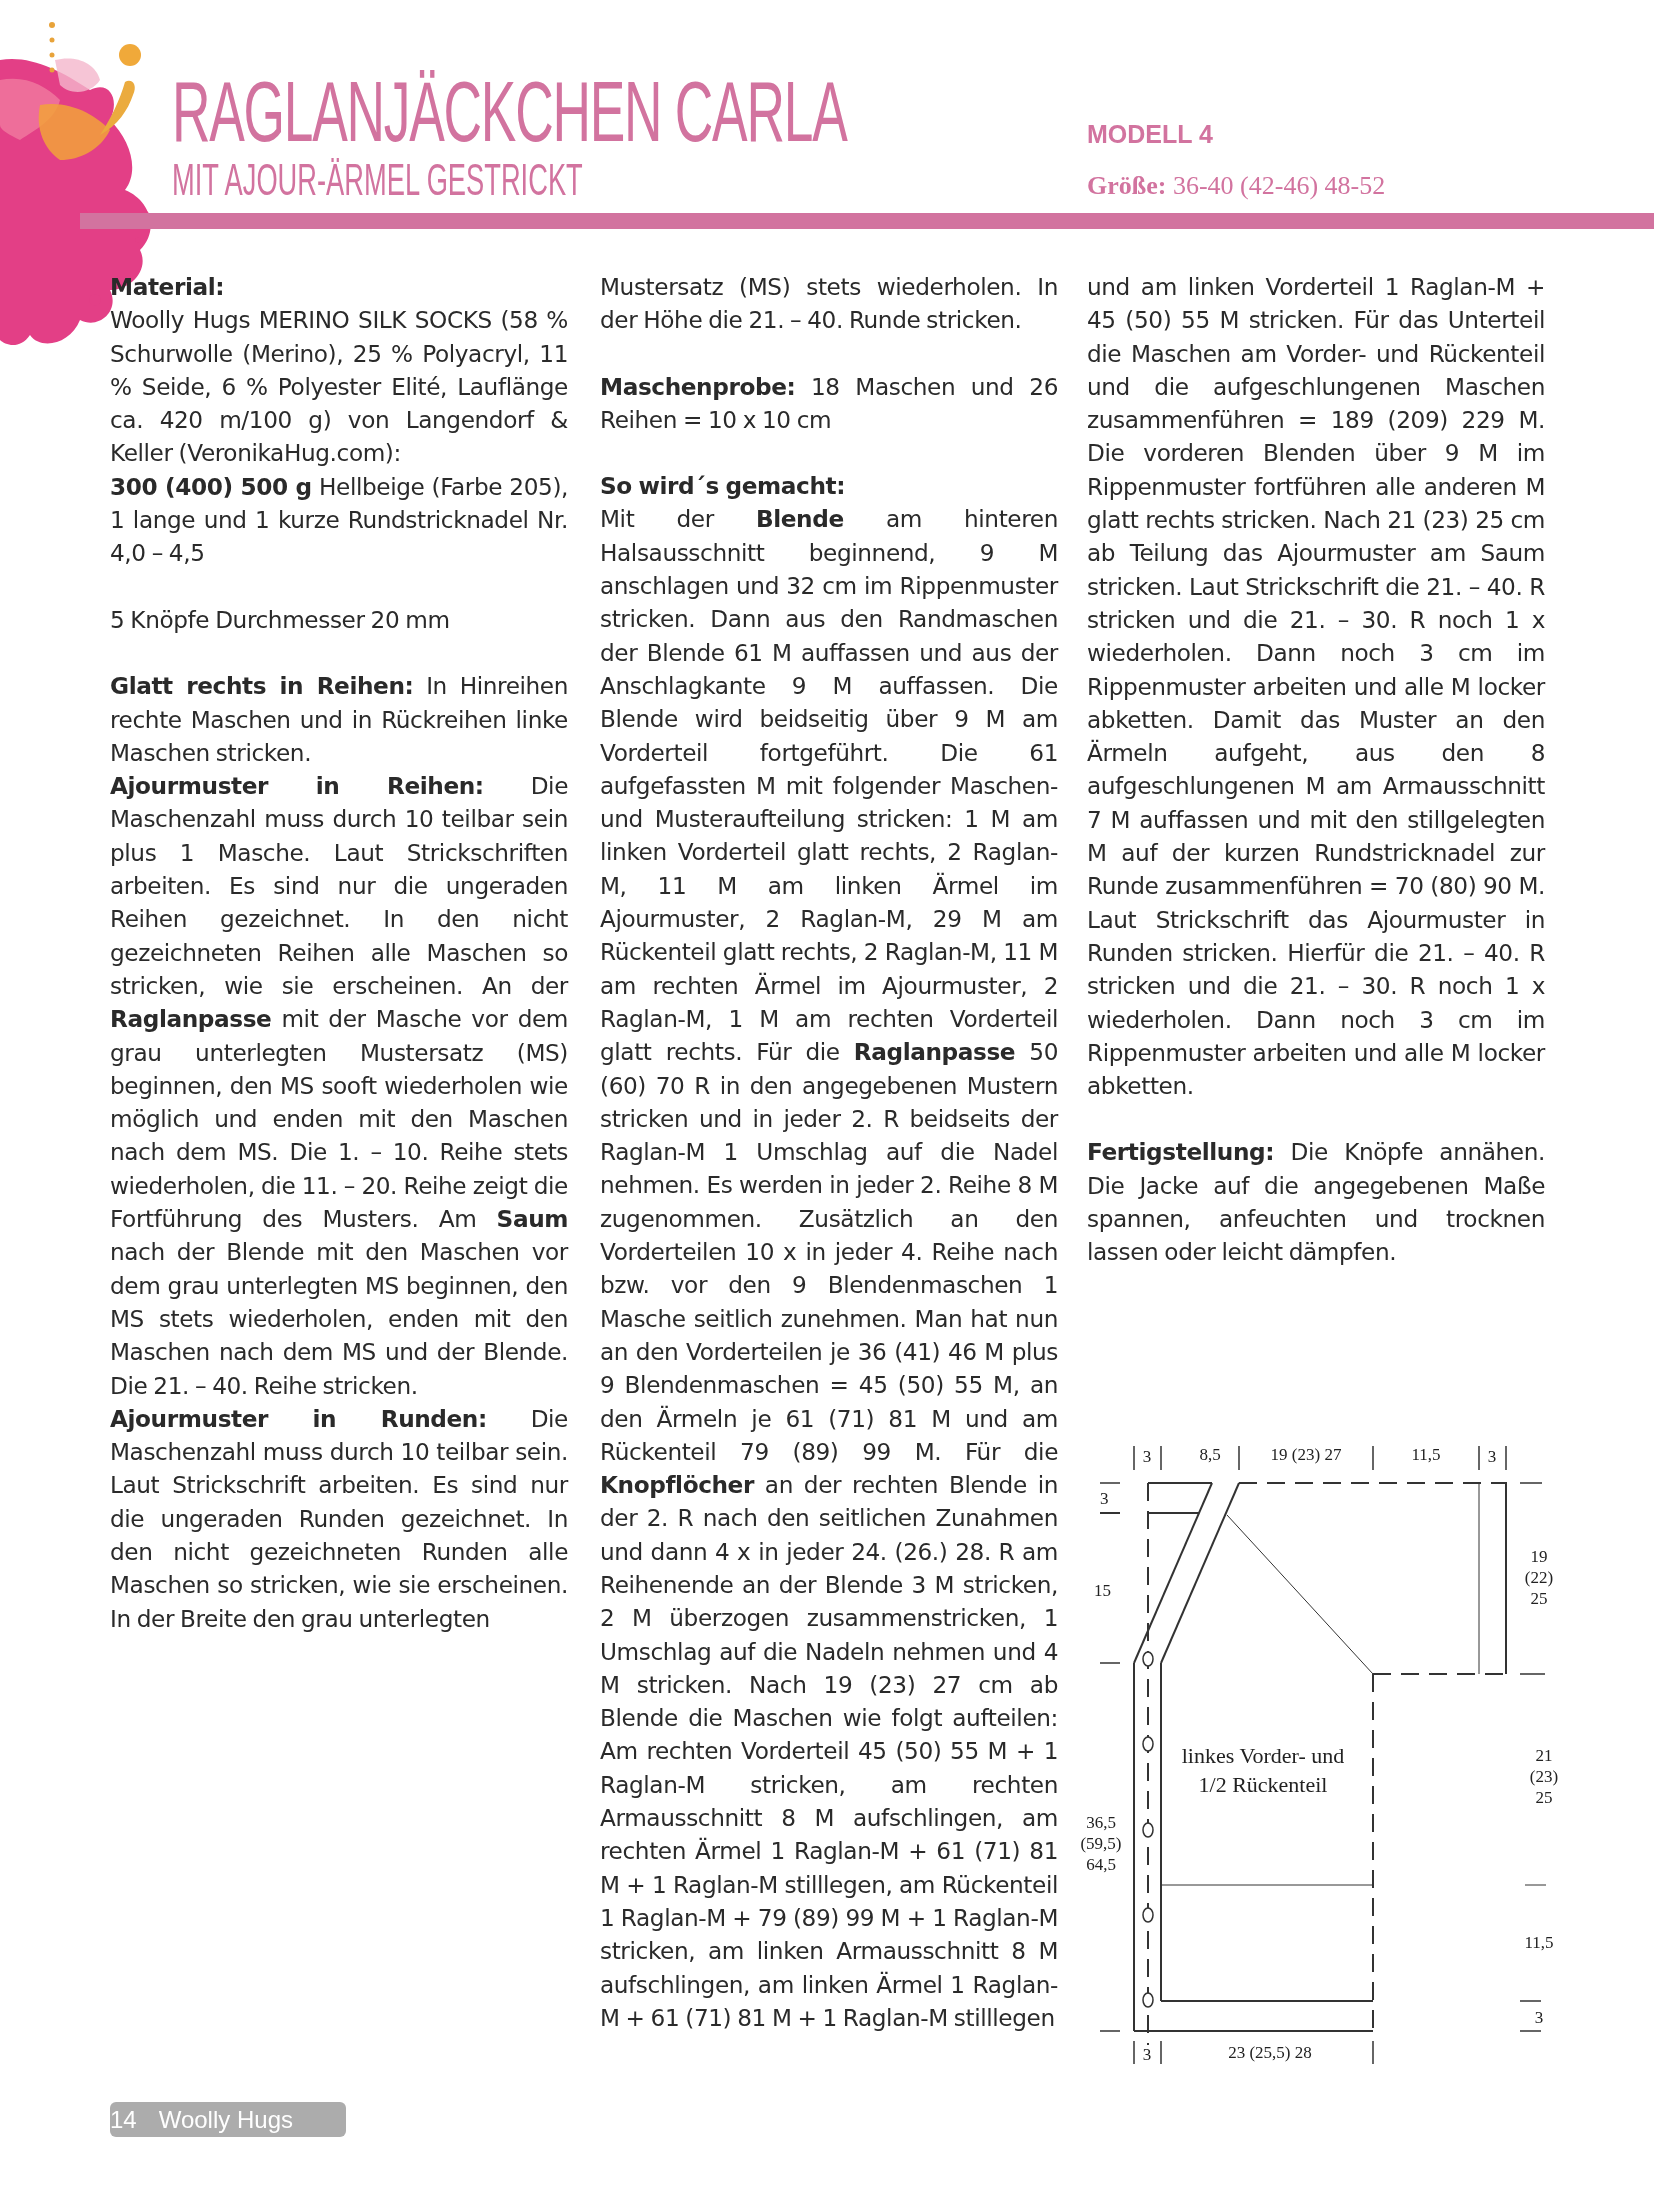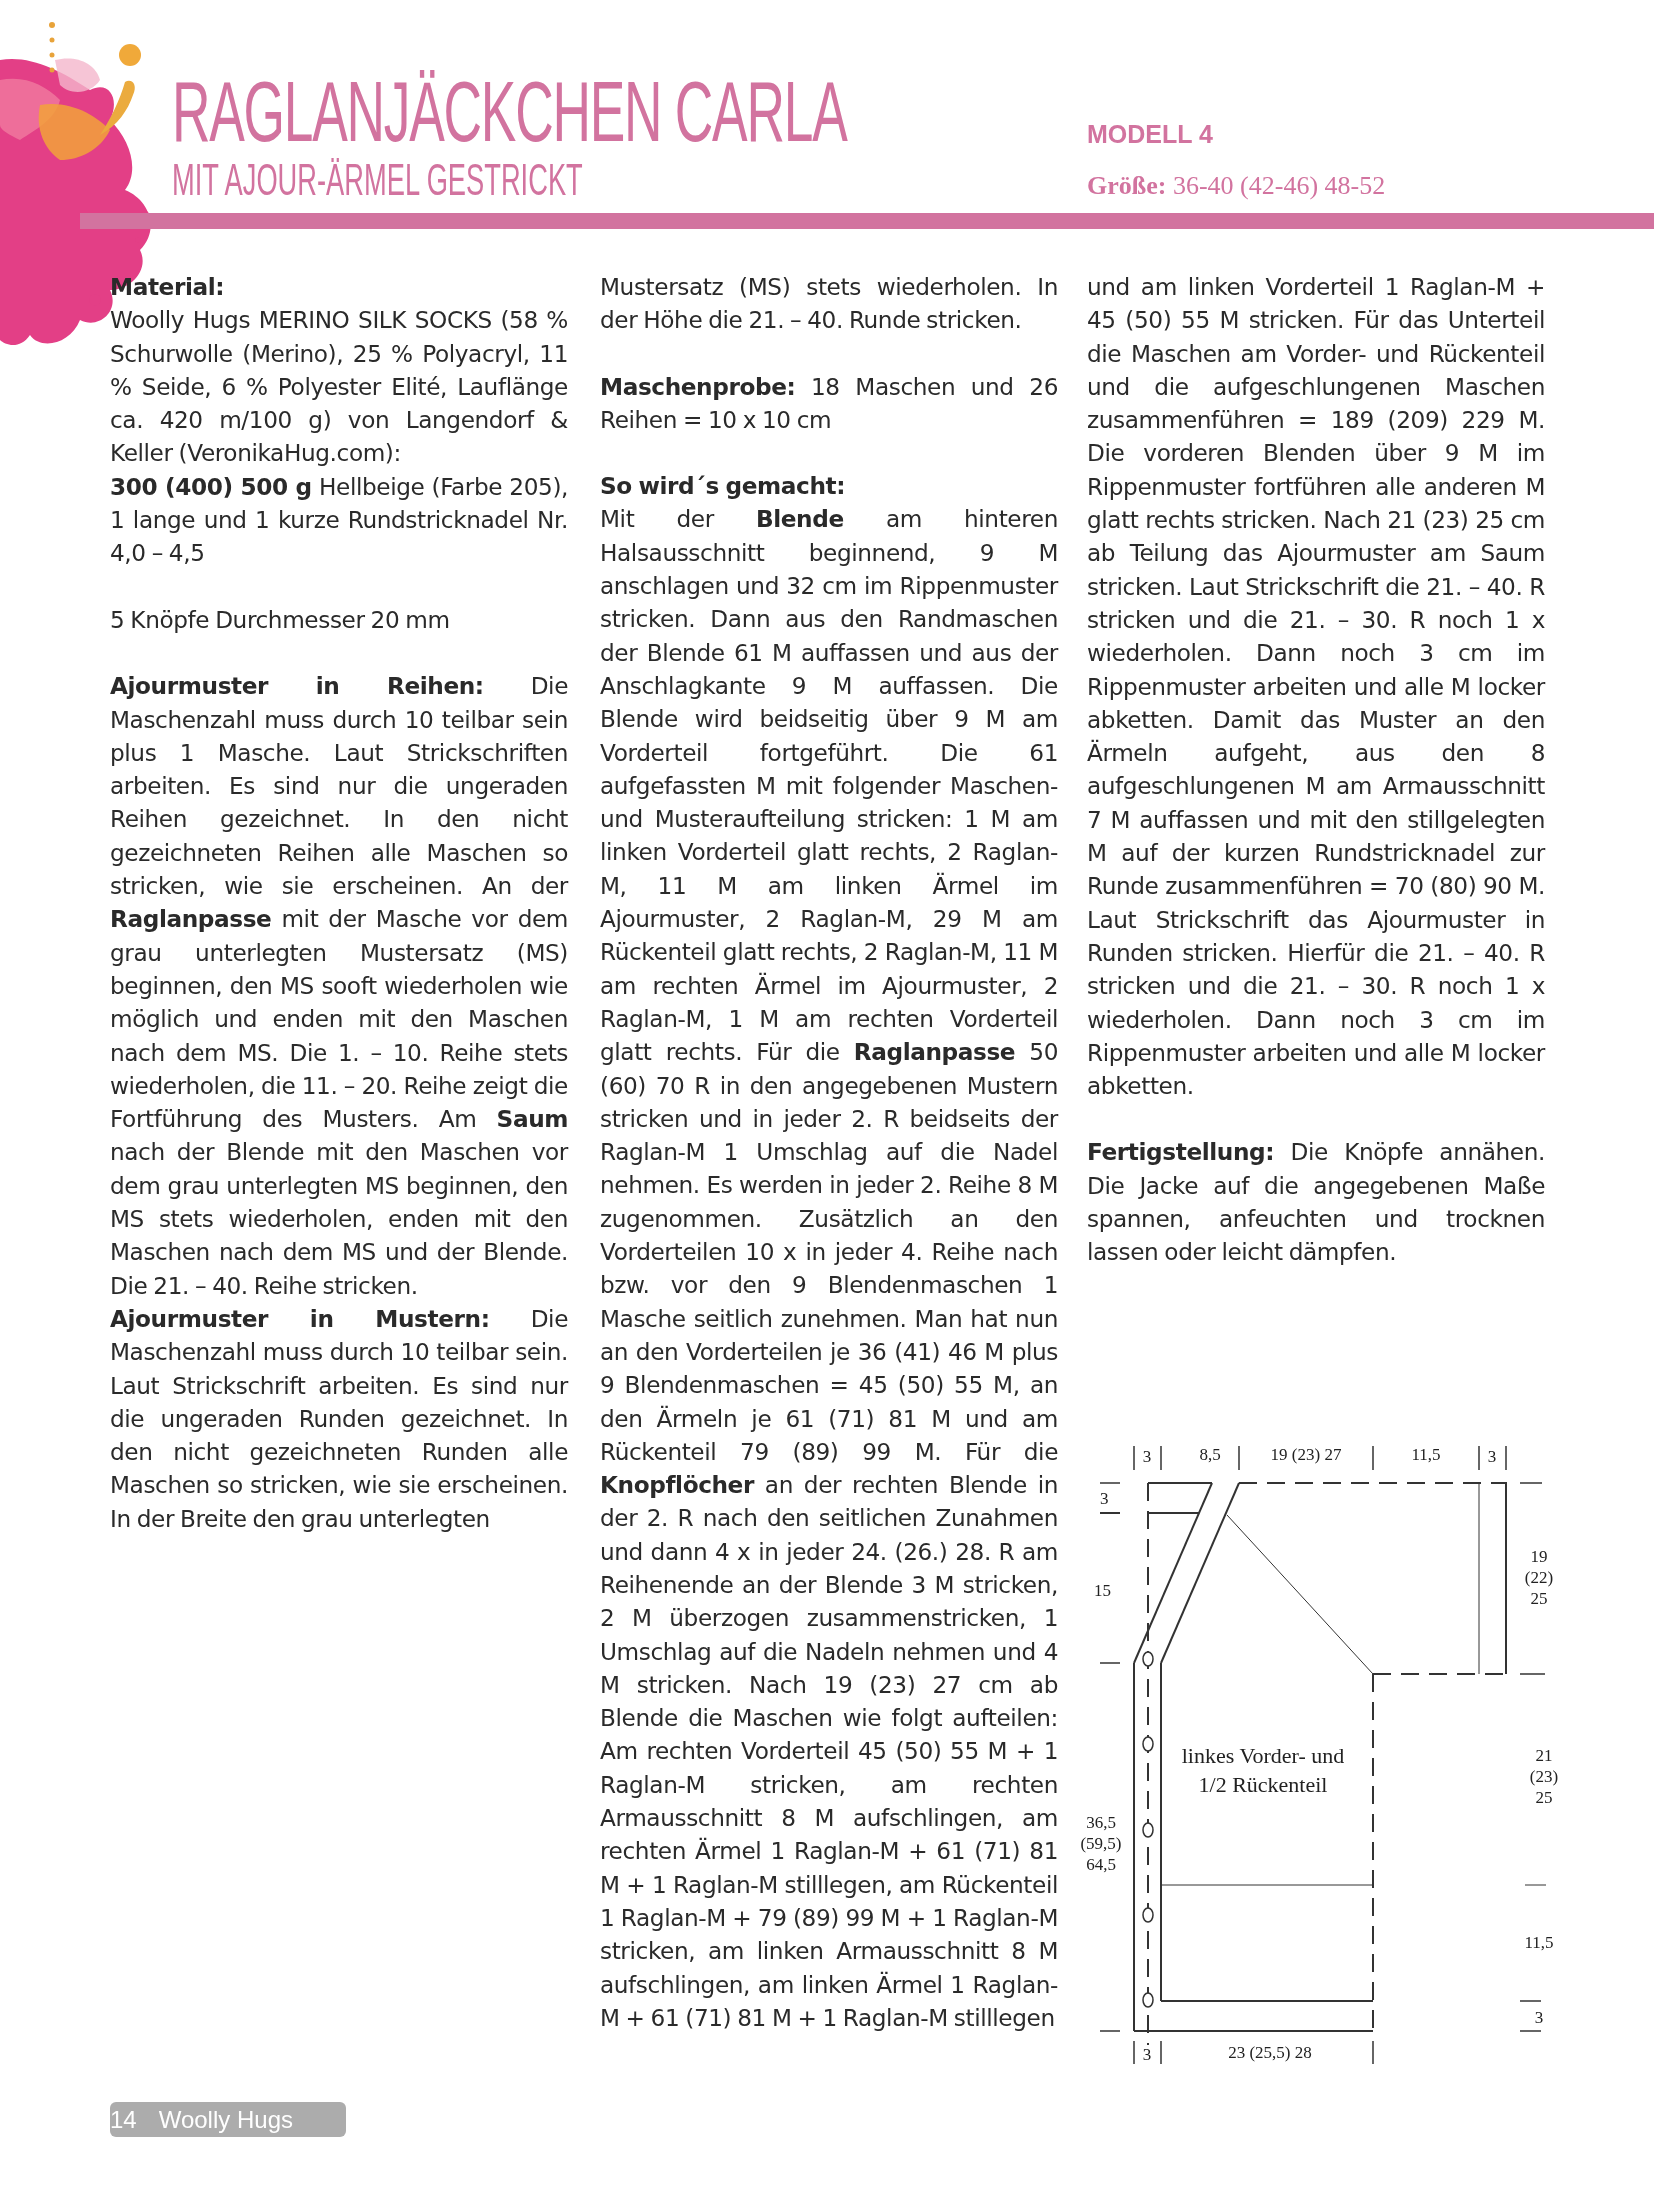--- a/index.html
+++ b/index.html
@@ -52,22 +52,23 @@
 
 <div class="col c1">
   <p>
     <span class="b">Material:</span><br>
     <span>Woolly Hugs MERINO SILK SOCKS (58 % Schurwolle (Merino), 25 % Polyacryl, 11 % Seide, 6 % Polyester Elité, Lauflänge ca. 420 m/100 g) von Langendorf &amp; Keller (VeronikaHug.com):</span><br>
     <span class="b">300 (400) 500 g</span><span> Hellbeige (Farbe 205), 1 lange und 1 kurze Rundstricknadel Nr. 4,0 – 4,5</span><br>
     <br>
     <span>5 Knöpfe Durchmesser 20 mm</span>
   </p>
   <div class="gap"></div>
+  <p><span class="b">Glatt rechts in Reihen:</span><span> In Hinreihen rechte Maschen und in Rückreihen linke Maschen stricken.</span></p>
   <p><span class="b">Ajourmuster in Reihen:</span><span> Die Maschenzahl muss durch 10 teilbar sein plus 1 Masche. Laut Strickschriften arbeiten. Es sind nur die ungeraden Reihen gezeichnet. In den nicht gezeichneten Reihen alle Maschen so stricken, wie sie erscheinen. An der </span><span class="b">Raglanpasse</span><span> mit der Masche vor dem grau unterlegten Mustersatz (MS) beginnen, den MS sooft wiederholen wie möglich und enden mit den Maschen nach dem MS. Die 1. – 10. Reihe stets wiederholen, die 11. – 20. Reihe zeigt die Fortführung des Musters. Am </span><span class="b">Saum</span><span> nach der Blende mit den Maschen vor dem grau unterlegten MS beginnen, den MS stets wiederholen, enden mit den Maschen nach dem MS und der Blende. Die 21. – 40. Reihe stricken.</span></p>
-  <p><span class="b">Ajourmuster in Mustern:</span><span> Die Maschenzahl muss durch 10 teilbar sein. Laut Strickschrift arbeiten. Es sind nur die ungeraden Runden gezeichnet. In den nicht gezeichneten Runden alle Maschen so stricken, wie sie erscheinen. In der Breite den grau unterlegten</span></p>
+  <p><span class="b">Ajourmuster in Runden:</span><span> Die Maschenzahl muss durch 10 teilbar sein. Laut Strickschrift arbeiten. Es sind nur die ungeraden Runden gezeichnet. In den nicht gezeichneten Runden alle Maschen so stricken, wie sie erscheinen. In der Breite den grau unterlegten</span></p>
 </div>
 
 <div class="col c2">
   <p>Mustersatz (MS) stets wiederholen. In der Höhe die 21. – 40. Runde stricken.</p>
   <div class="gap"></div>
   <p><span class="b">Maschenprobe:</span><span> 18 Maschen und 26 Reihen = 10 x 10 cm</span></p>
   <div class="gap"></div>
   <p>
     <span class="b">So wird´s gemacht:</span><br>
     <span>Mit der </span><span class="b">Blende</span><span> am hinteren Halsausschnitt beginnend, 9 M anschlagen und 32 cm im Rippenmuster stricken. Dann aus den Randmaschen der Blende 61 M auffassen und aus der Anschlagkante 9 M auffassen. Die Blende wird beidseitig über 9 M am Vorderteil fortgeführt. Die 61 aufgefassten M mit folgender Maschen- und Musteraufteilung stricken: 1 M am linken Vorderteil glatt rechts, 2 Raglan-M, 11 M am linken Ärmel im Ajourmuster, 2 Raglan-M, 29 M am Rückenteil glatt rechts, 2 Raglan-M, 11 M am rechten Ärmel im Ajourmuster, 2 Raglan-M, 1 M am rechten Vorderteil glatt rechts. Für die </span><span class="b">Raglanpasse</span><span> 50 (60) 70 R in den angegebenen Mustern stricken und in jeder 2. R beidseits der Raglan-M 1 Umschlag auf die Nadel nehmen. Es werden in jeder 2. Reihe 8 M zugenommen. Zusätzlich an den Vorderteilen 10 x in jeder 4. Reihe nach bzw. vor den 9 Blendenmaschen 1 Masche seitlich zunehmen. Man hat nun an den Vorderteilen je 36 (41) 46 M plus 9 Blendenmaschen = 45 (50) 55 M, an den Ärmeln je 61 (71) 81 M und am Rückenteil 79 (89) 99 M. Für die </span><span class="b">Knopflöcher</span><span> an der rechten Blende in der 2. R nach den seitlichen Zunahmen und dann 4 x in jeder 24. (26.) 28. R am Reihenende an der Blende 3 M stricken, 2 M überzogen zusammenstricken, 1 Umschlag auf die Nadeln nehmen und 4 M stricken. Nach 19 (23) 27 cm ab Blende die Maschen wie folgt aufteilen: Am rechten Vorderteil 45 (50) 55 M + 1 Raglan-M stricken, am rechten Armausschnitt 8 M aufschlingen, am rechten Ärmel 1 Raglan-M + 61 (71) 81 M + 1 Raglan-M stilllegen, am Rückenteil 1 Raglan-M + 79 (89) 99 M + 1 Raglan-M stricken, am linken Armausschnitt 8 M aufschlingen, am linken Ärmel 1 Raglan-M + 61 (71) 81 M + 1 Raglan-M stilllegen</span>

